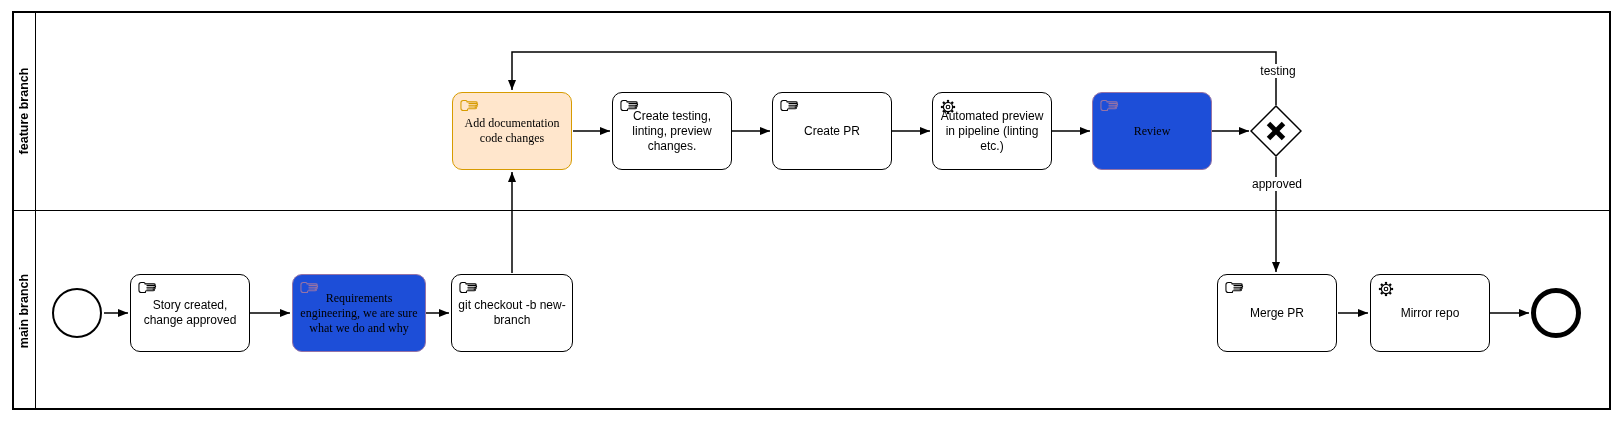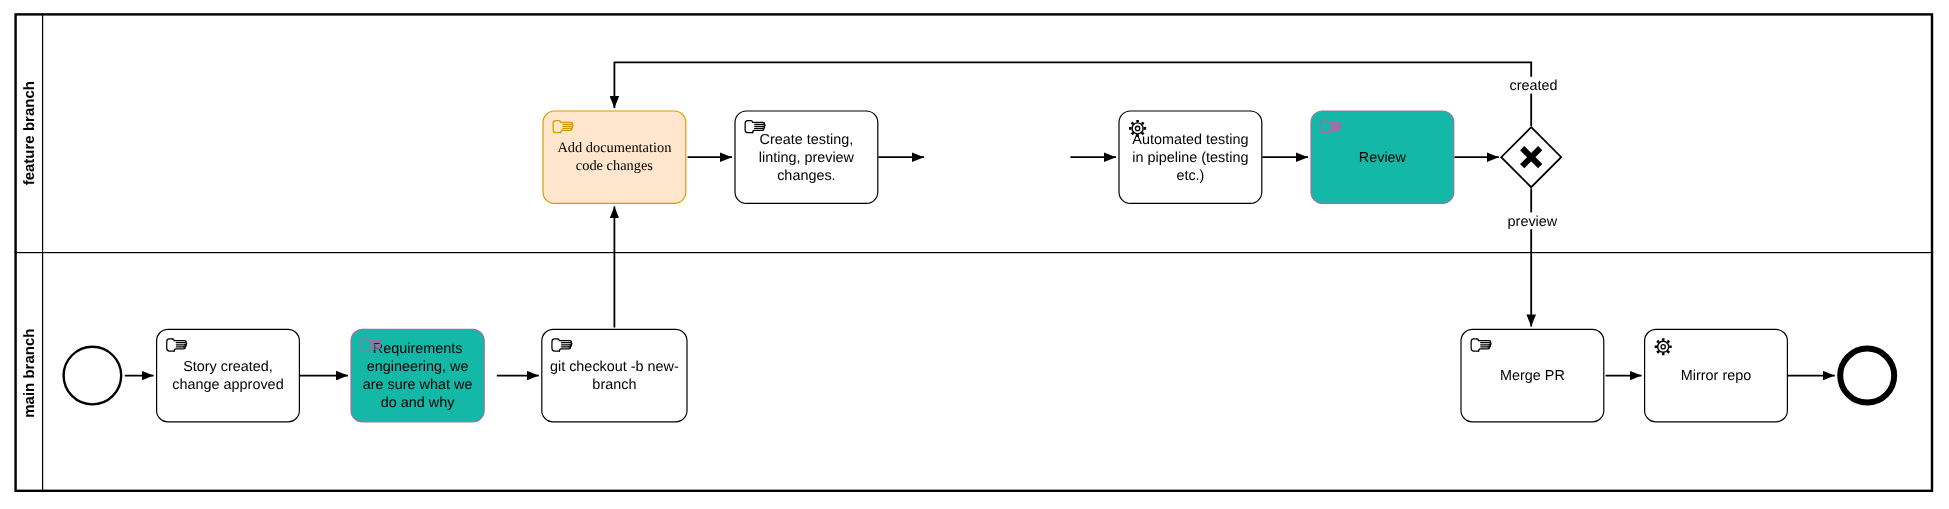--- a/index.html
+++ b/index.html
@@ -23,21 +23,21 @@
   .lane-label.main{top:211px;height:199px;}
   .connectors{position:absolute;left:0;top:0;z-index:2;}
   .task{
     position:absolute;z-index:3;box-sizing:border-box;width:120px;height:78px;
     background:#ffffff;border:1.5px solid #000000;border-radius:10px;
     display:flex;align-items:center;justify-content:center;text-align:center;
     font-size:12px;line-height:15px;padding:3px 5px;
   }
   .task.orange{background:#ffe6cc;border-color:#d79b00;font-family:Liberation Serif, serif;}
   .task.orange .task-icon{color:#d79b00;}
-  .task.purple{background:#14b8a6;border-color:#9673a6;}
+  .task.purple{background:#1d4ed8;border-color:#9673a6;font-family:Liberation Serif, serif;}
   .task.purple .task-icon{color:#9673a6;}
   .task-icon{position:absolute;left:7px;top:6px;color:#000;}
   .task-icon svg{display:block;}
   .event{position:absolute;z-index:3;box-sizing:border-box;border-radius:50%;background:#fff;}
   .event.start{left:52px;top:288px;width:50px;height:50px;border:2px solid #000;}
   .event.end{left:1531px;top:288px;width:50px;height:50px;border:5px solid #000;}
   .gateway{position:absolute;z-index:3;}
   .edge-label{
     position:absolute;z-index:4;transform:translate(-50%,-50%);
     background:#ffffff;padding:0 2px;font-size:12px;white-space:nowrap;
@@ -124,62 +124,70 @@
 
   <div class="task" style="left:612px;top:92px">
     <span class="task-icon">
       <svg width="19" height="13">
           <use href="#hand"></use>
         </svg>
     </span>
     <span class="task-label">Create testing, linting, preview changes.</span>
   </div>
 
+  <div class="task" style="left:772px;top:92px">
+    <span class="task-icon">
+      <svg width="19" height="13">
+          <use href="#hand"></use>
+        </svg>
+    </span>
+    <span class="task-label">Create PR</span>
+  </div>
 
   <div class="task" style="left:932px;top:92px">
     <span class="task-icon">
       <svg width="16" height="16">
           <use href="#gear"></use>
         </svg>
     </span>
-    <span class="task-label">Automated testing in pipeline (testing etc.)</span>
+    <span class="task-label">Automated preview in pipeline (linting etc.)</span>
   </div>
 
   <div class="task purple" style="left:1092px;top:92px">
     <span class="task-icon">
       <svg width="19" height="13">
           <use href="#hand"></use>
         </svg>
     </span>
     <span class="task-label">Review</span>
   </div>
 
   <svg class="gateway" style="left:1250px;top:105px" width="52" height="52">
     <polygon points="26,1 51,26 26,51 1,26" fill="#ffffff" stroke="#000000" stroke-width="1.5"></polygon>
     <g stroke="#000000" stroke-width="5">
       <line x1="18.5" y1="18.5" x2="33.5" y2="33.5"></line>
       <line x1="33.5" y1="18.5" x2="18.5" y2="33.5"></line>
     </g>
   </svg>
 
-  <div class="edge-label" style="left:1278px;top:71px">created</div>
-  <div class="edge-label" style="left:1277px;top:184px">preview</div>
+  <div class="edge-label" style="left:1278px;top:71px">testing</div>
+  <div class="edge-label" style="left:1277px;top:184px">approved</div>
 
   <div class="event start"></div>
 
   <div class="task" style="left:130px;top:274px">
     <span class="task-icon">
       <svg width="19" height="13">
           <use href="#hand"></use>
         </svg>
     </span>
     <span class="task-label">Story created, change approved</span>
   </div>
 
-  <div class="task purple" style="left:292px;top:274px;width:112px">
+  <div class="task purple" style="left:292px;top:274px;width:134px">
     <span class="task-icon">
       <svg width="19" height="13">
           <use href="#hand"></use>
         </svg>
     </span>
     <span class="task-label">Requirements engineering, we are sure what we do and why</span>
   </div>
 
   <div class="task" style="left:451px;top:274px;width:122px">
     <span class="task-icon">

